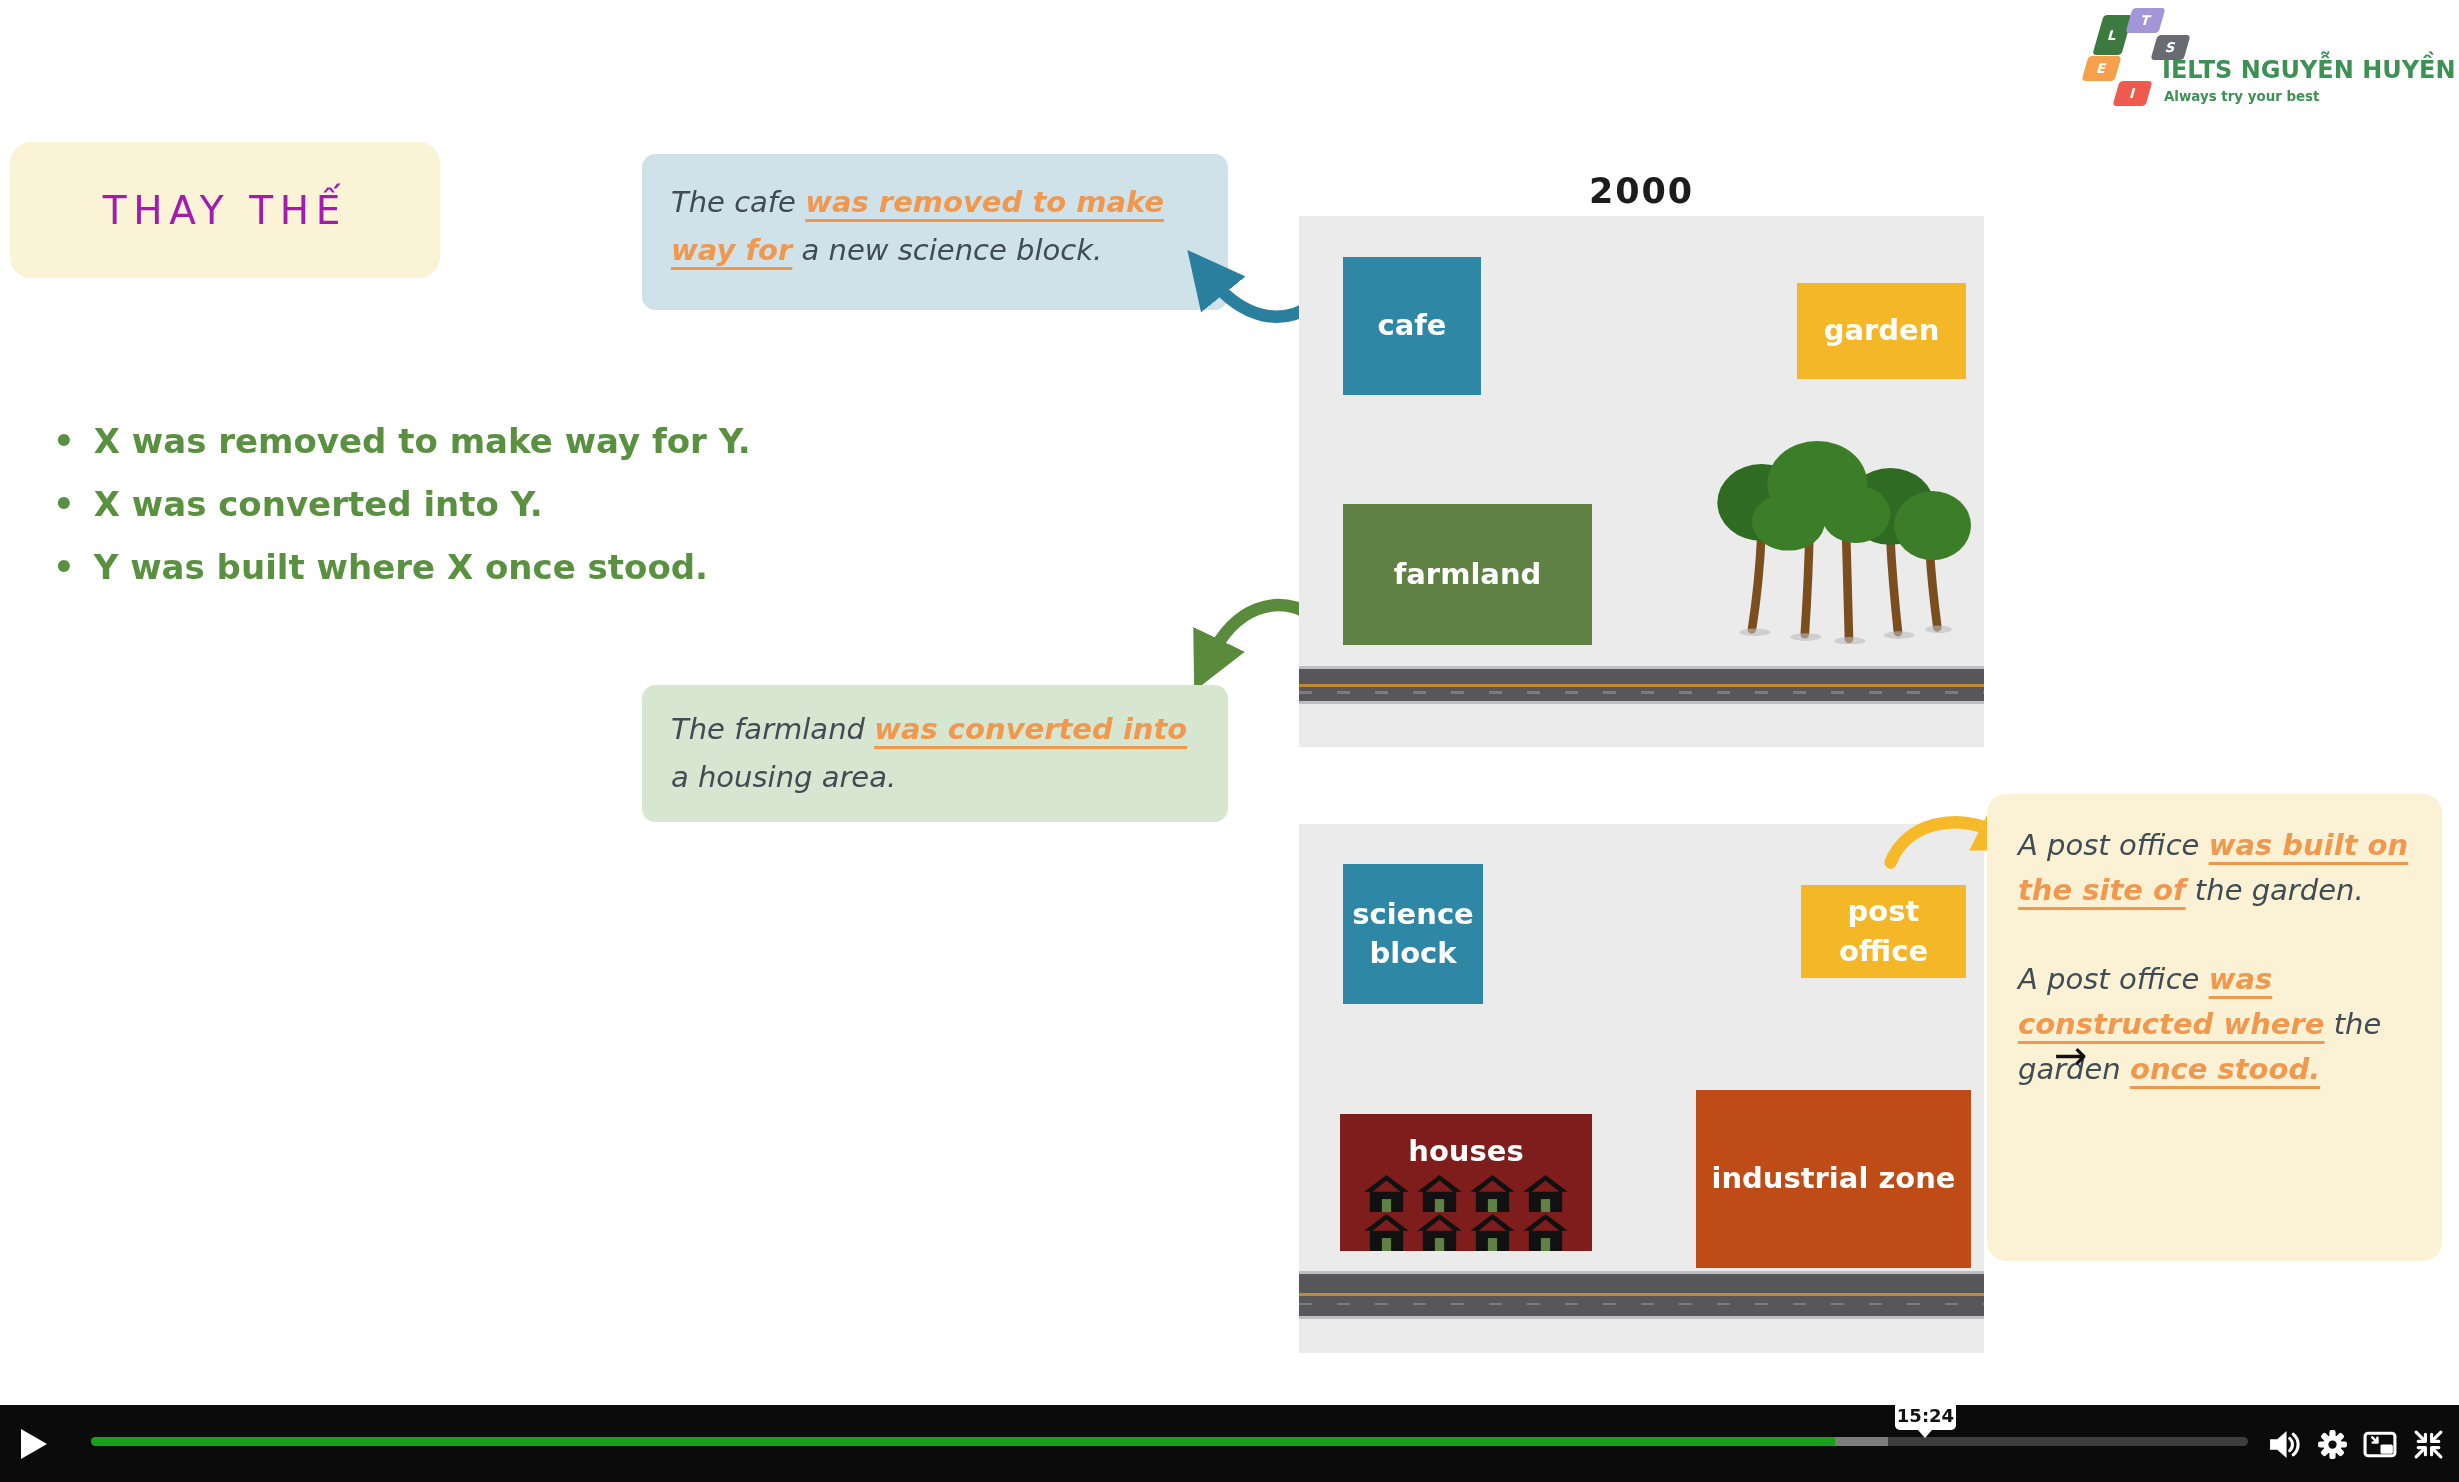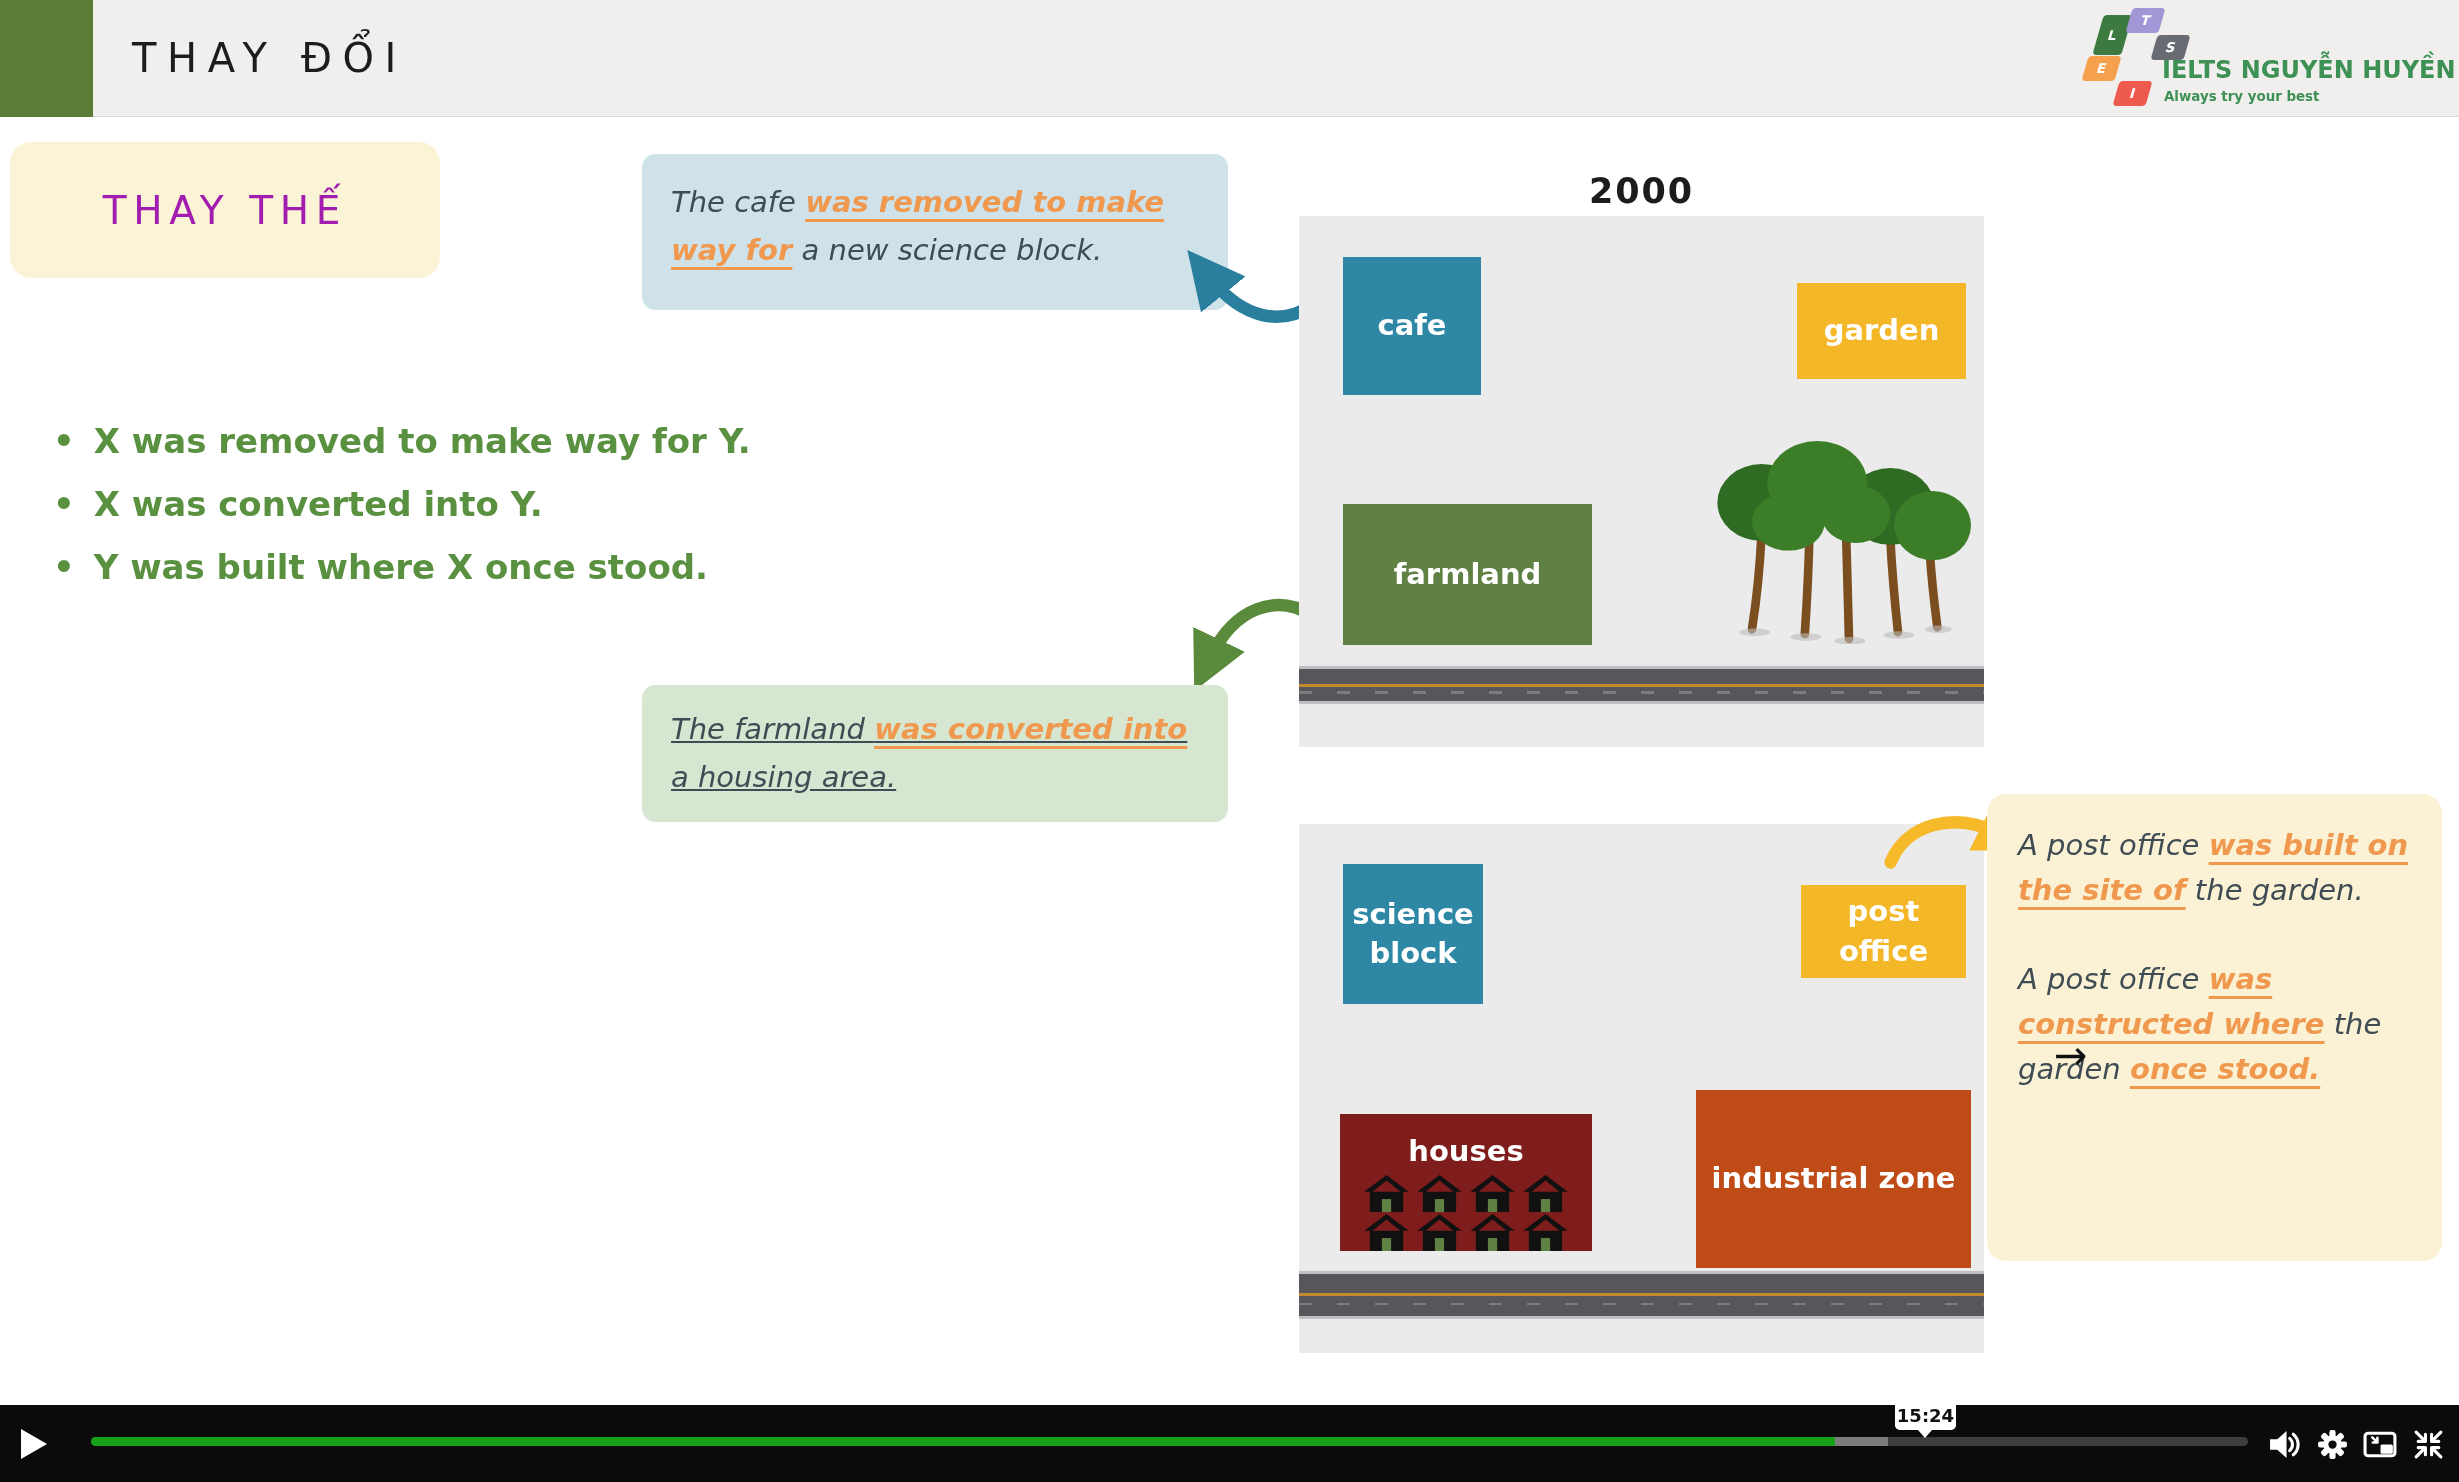--- a/index.html
+++ b/index.html
@@ -27,21 +27,21 @@
            display:flex; align-items:center; justify-content:center; font-size:39px; letter-spacing:6.7px; color:#a21caf; }
 
   
   .bullets { position:absolute; left:53px; top:421px; list-style:none; }
   .bullets li { font-size:34px; font-weight:bold; color:#5a9140; margin-bottom:22px; line-height:1.2; }
   .bullets li::before { content:"•"; margin-right:19px; }
 
   
   .callout { position:absolute; font-style:italic; font-size:29px; line-height:1.65; color:#3f4c54; border-radius:13.4px; padding:25px 29px; }
   .callout-cafe { left:642px; top:154px; width:586px; height:156px; background:#cfe2e9; }
-  .callout-farmland { left:642px; top:685px; width:586px; height:137px; background:#d6e6d0; padding-top:21px;text-decoration:underline; }
+  .callout-farmland { left:642px; top:685px; width:586px; height:137px; background:#d6e6d0; padding-top:21px; }
   .hl { color:#f0984e; font-weight:bold; text-decoration:underline; text-decoration-thickness:2.9px; text-underline-offset:6.7px; }
 
   .note { position:absolute; left:1987px; top:794px; width:455px; height:467px; background:#fbf2d5; border-radius:19px;
           font-style:italic; font-size:29px; line-height:1.55; color:#3f4c54; padding:29px 31px; }
   .note p + p { margin-top:44px; }
 
   
   .map-year { position:absolute; width:685px; text-align:center; font-size:35px; color:#1c1c1c; letter-spacing:1.9px;font-weight:bold; }
   .year-2000 { left:1299px; top:171px; }
   .year-2010 { left:1299px; top:780px; }
@@ -81,24 +81,20 @@
   .time-tip::after { content:""; position:absolute; left:50%; bottom:-7.7px; margin-left:-7.7px;
                      border-left:7.7px solid transparent; border-right:7.7px solid transparent; border-top:8.6px solid #fff; }
   .pbtn { position:absolute; top:0; width:44px; height:78px; display:flex; align-items:center; justify-content:center; cursor:pointer; }
   .pb-volume { left:2262px; } .pb-settings { left:2310px; } .pb-pip { left:2358px; } .pb-fs { left:2406px; }
 </style>
 </head>
 <body>
 
 <div class="stage">
 
-  <div class="header-bar">
-    <div class="header-square"></div>
-    <div class="header-title">THAY ĐỔI</div>
-  </div>
 
   <div class="logo">
     <span class="logo-tile tile-l" style="background:#3c7a40">L</span>
     <span class="logo-tile tile-t" style="background:#a396d6">T</span>
     <span class="logo-tile tile-s" style="background:#686c72">S</span>
     <span class="logo-tile tile-e" style="background:#f5a04c">E</span>
     <span class="logo-tile tile-i" style="background:#ee5a4e">I</span>
     <div class="logo-brand">IELTS NGUYỄN HUYỀN</div>
     <div class="logo-tagline">Always try your best</div>
   </div>

